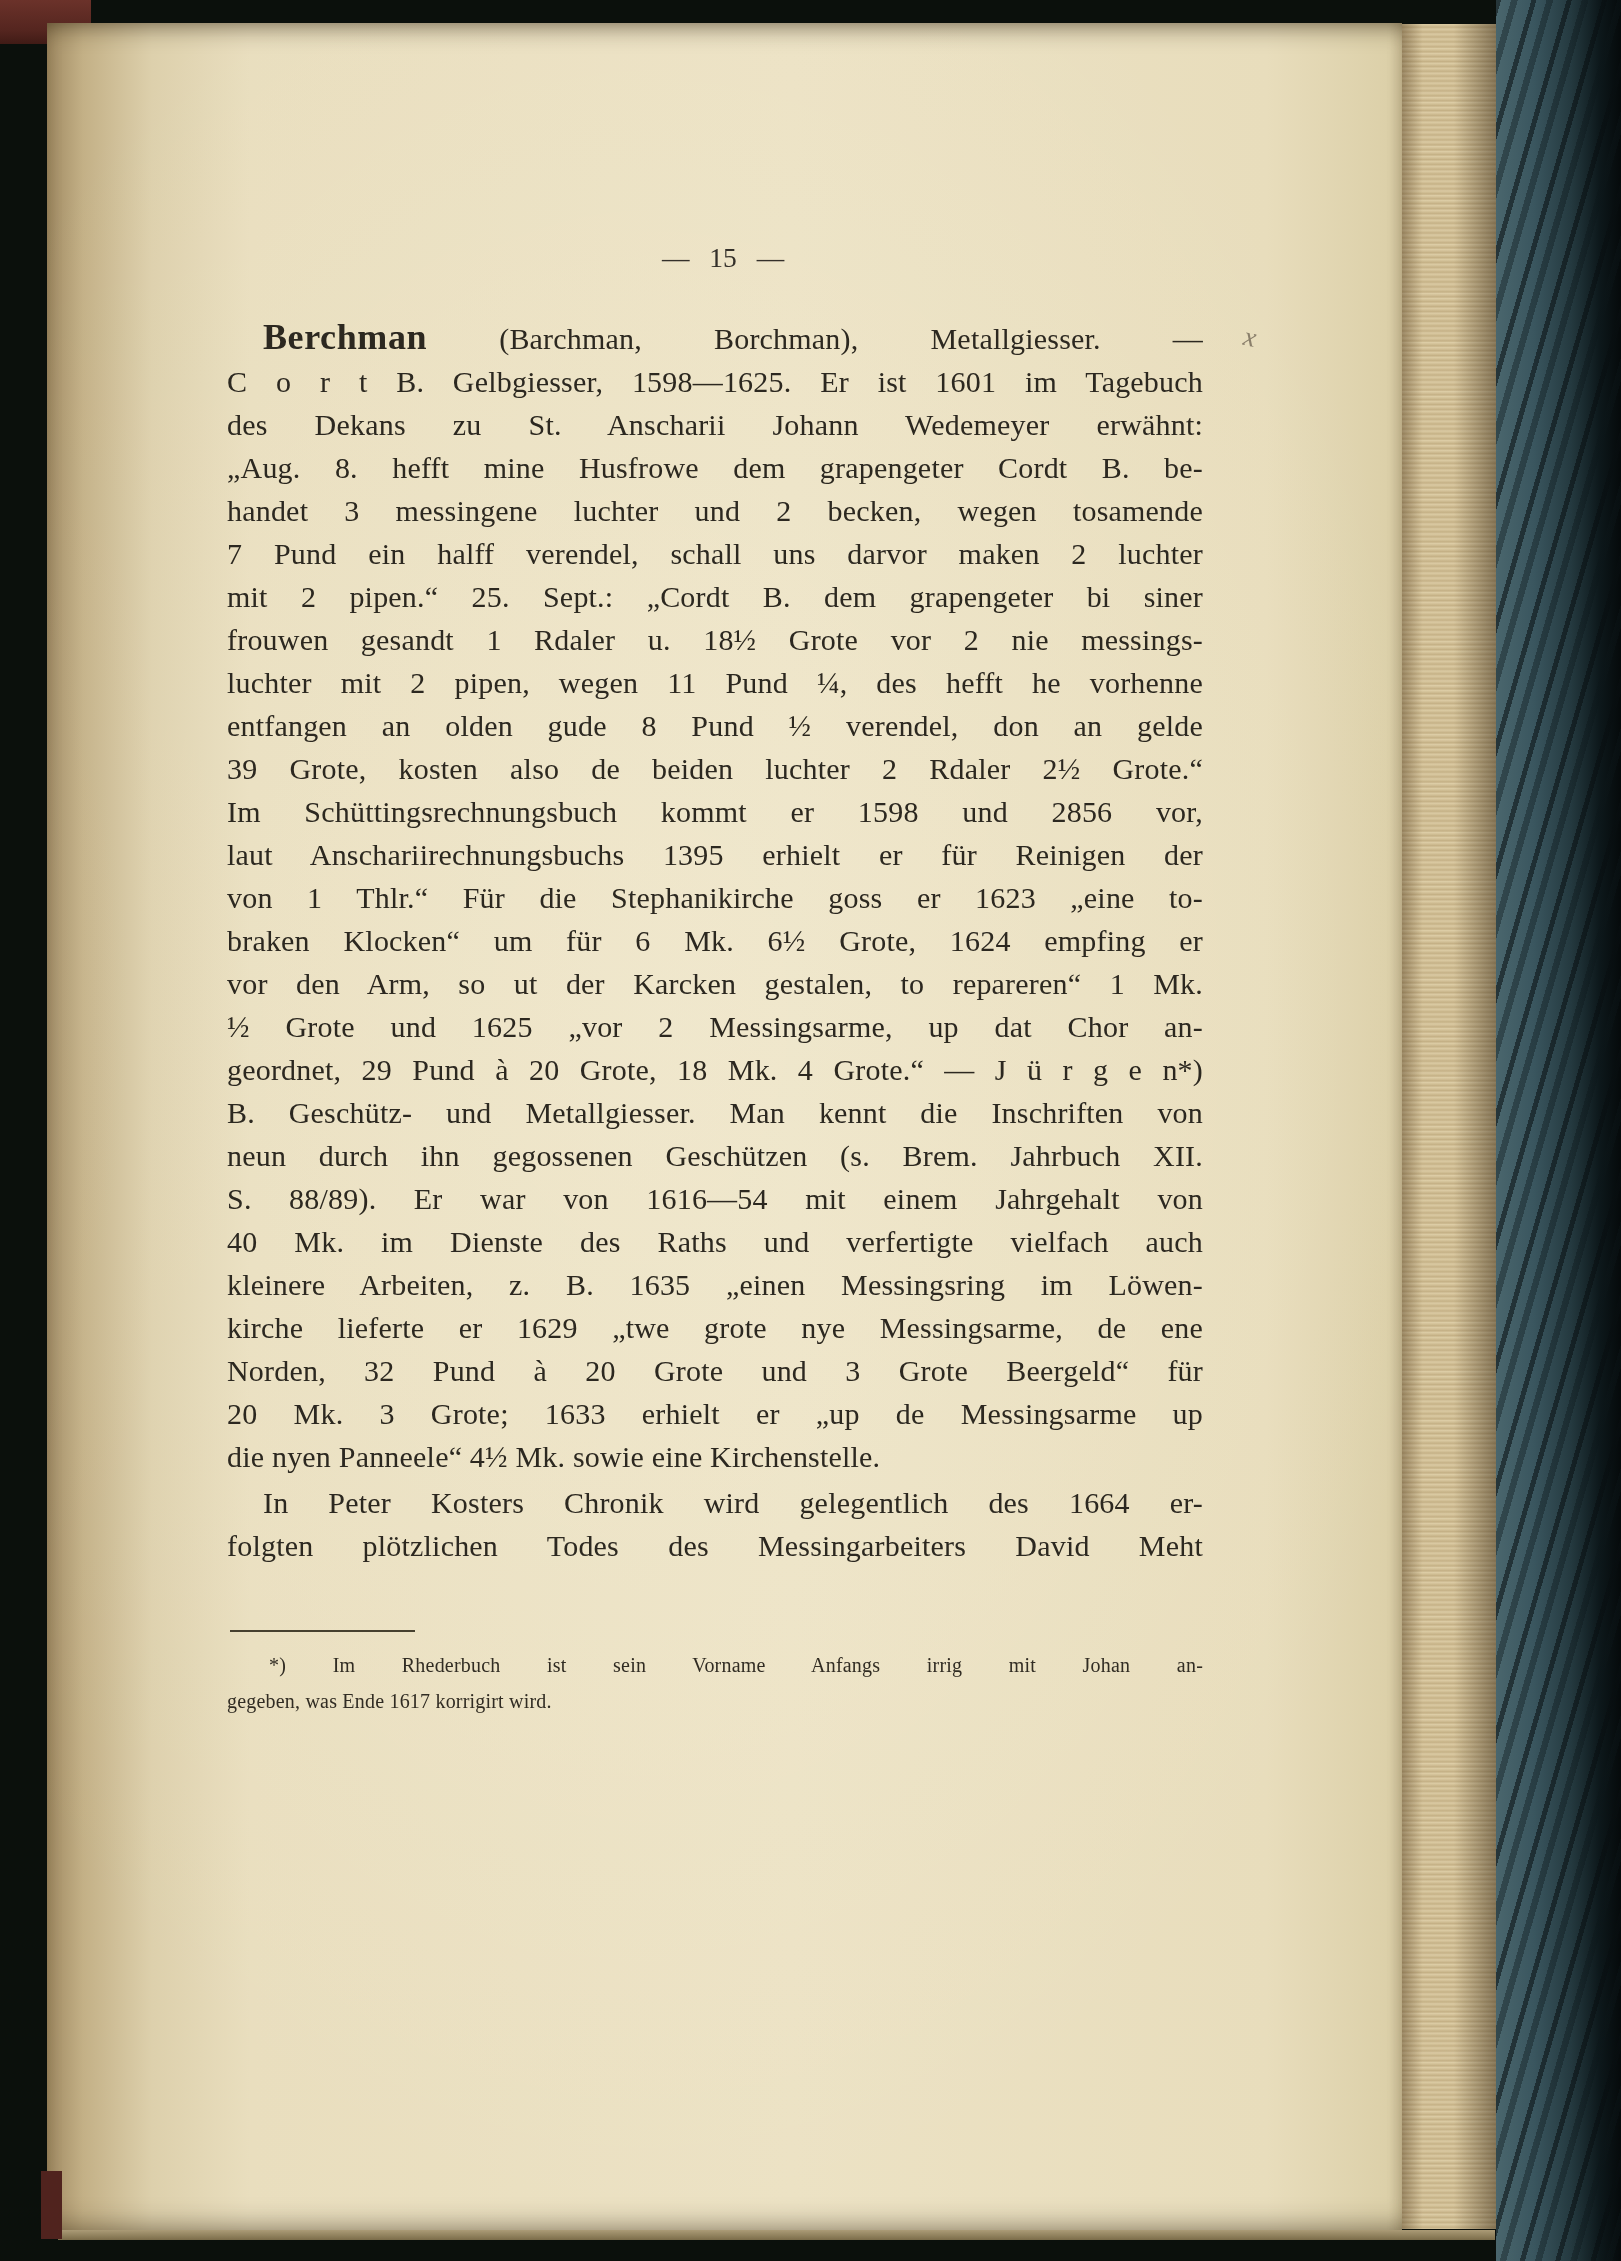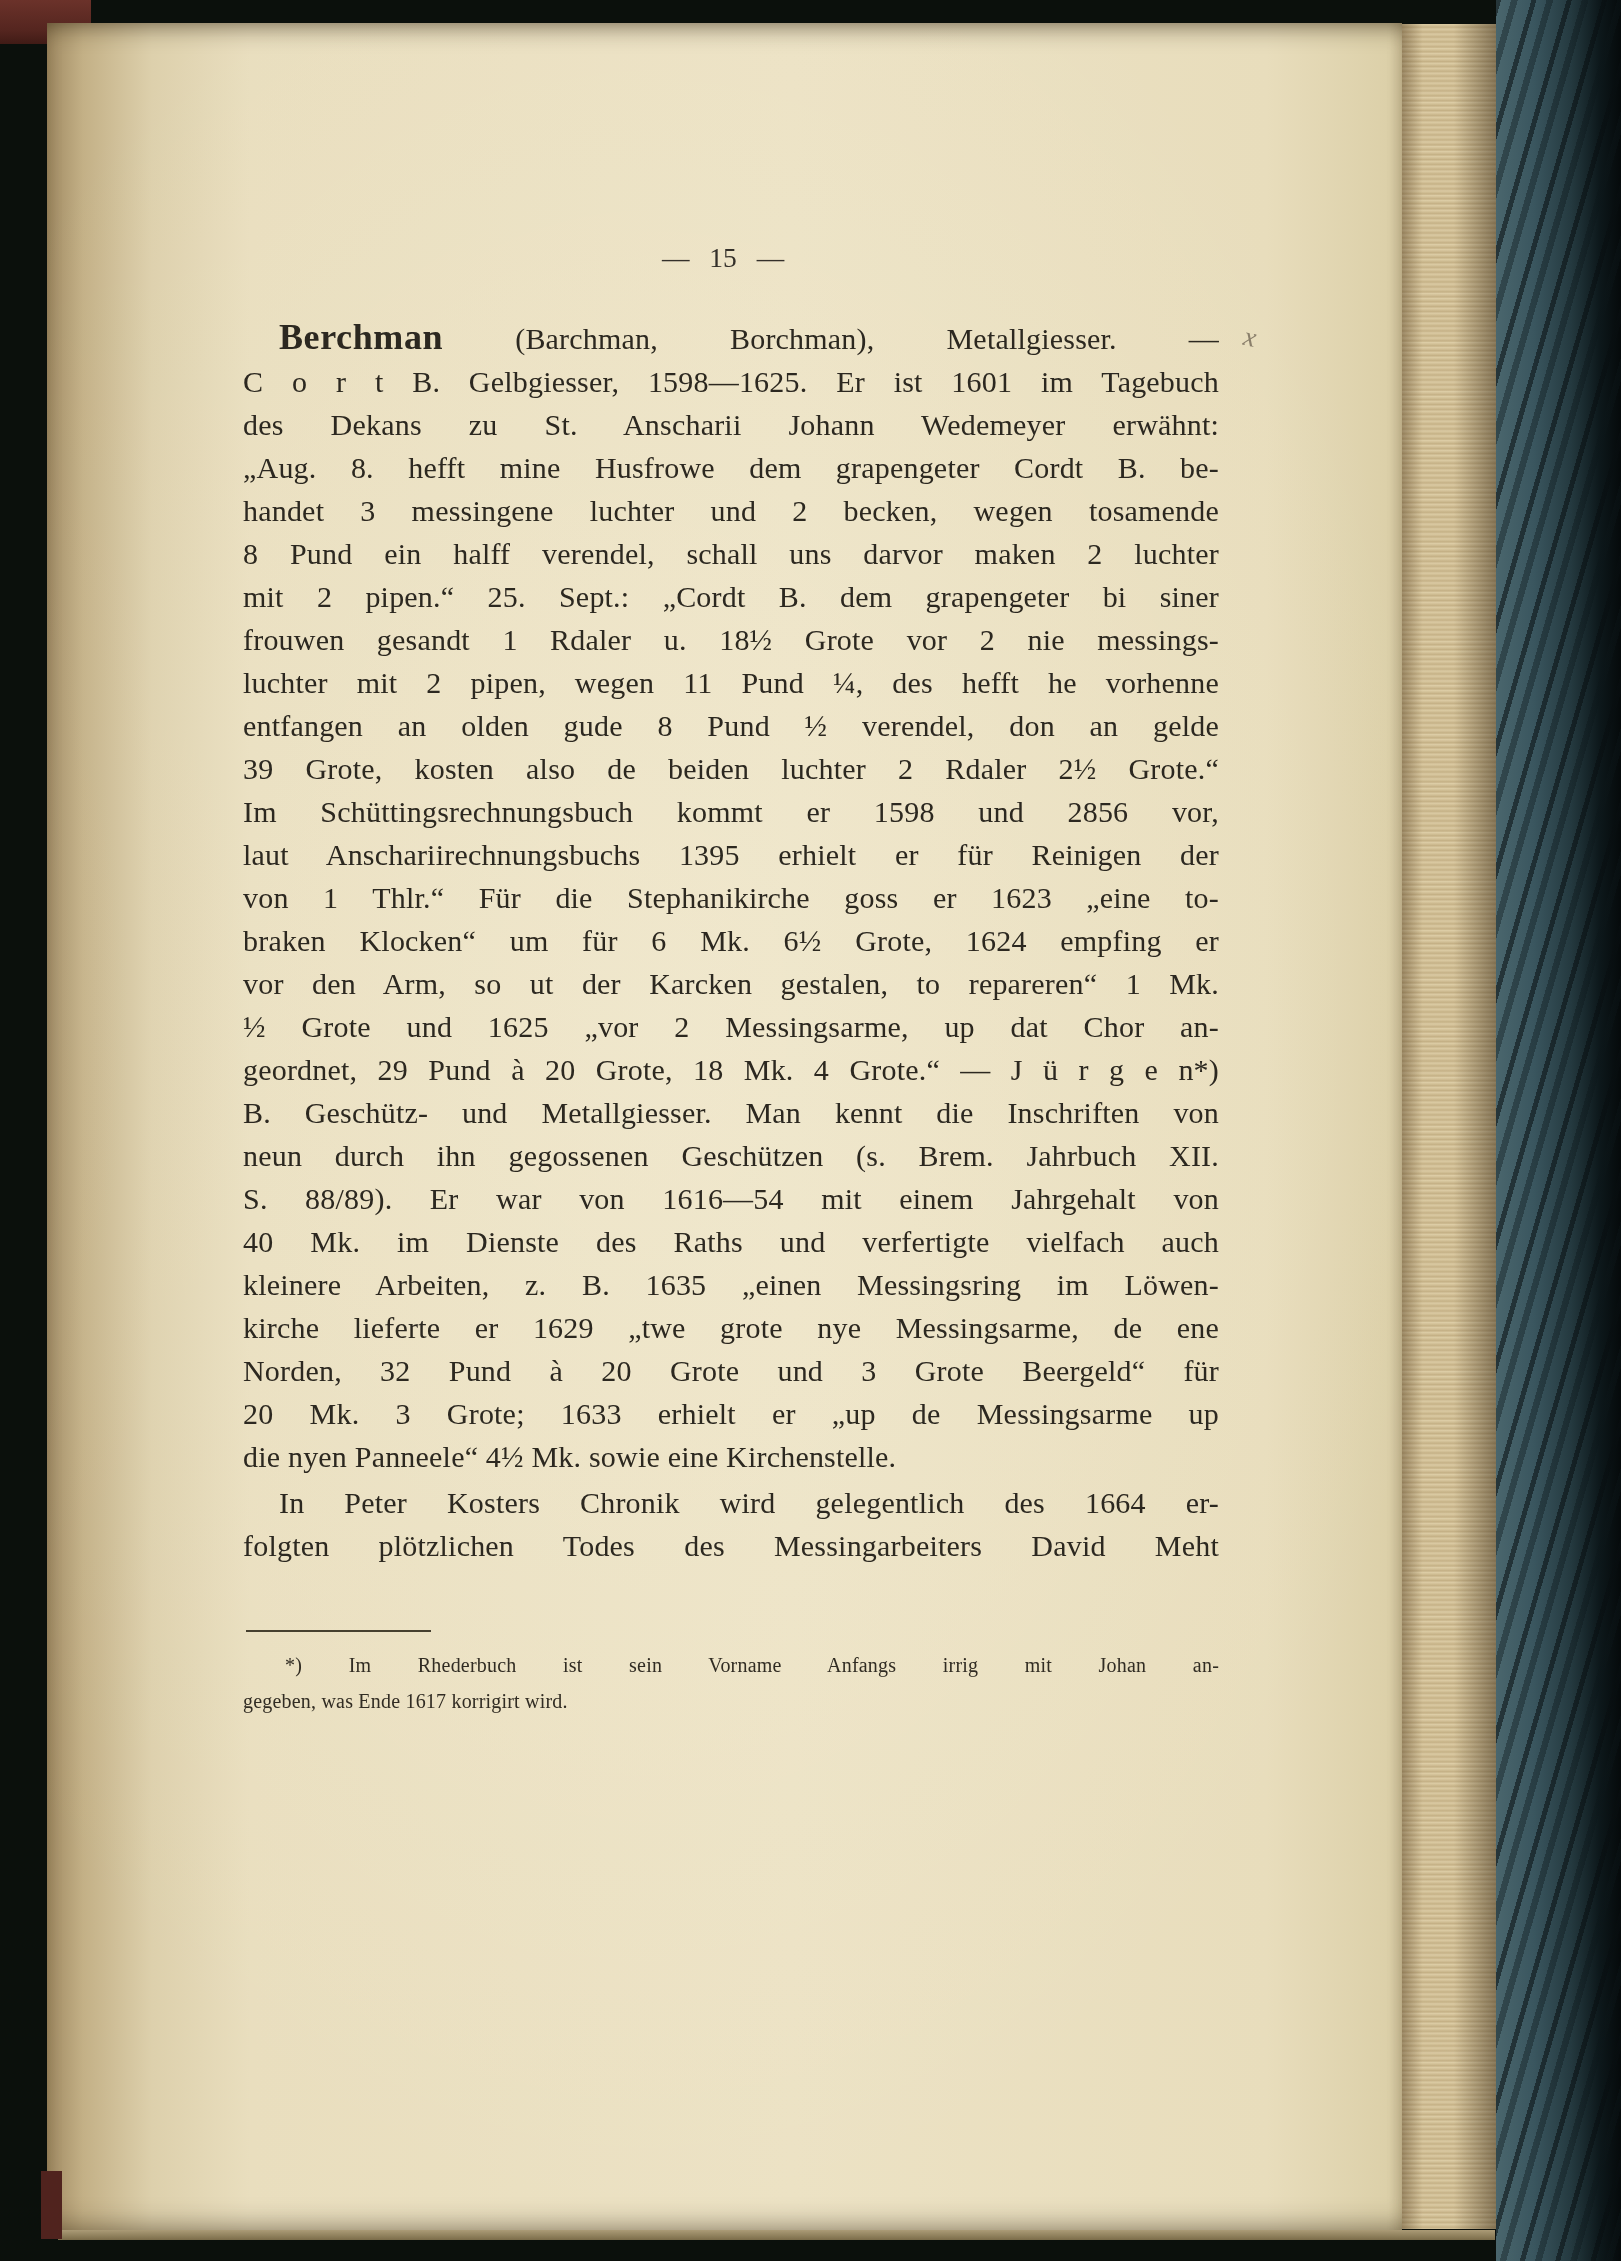--- a/index.html
+++ b/index.html
@@ -43,21 +43,21 @@
   }
 
   .margin-mark {
     position: absolute; left: 1197px; top: 298px;
     font-size: 27.5px; font-style: italic;
     color: #8a7f6b;
     transform: rotate(12deg);
   }
 
   .text-block {
-    position: absolute; left: 196px; top: 293px; width: 976px;
+    position: absolute; left: 180px; top: 293px; width: 976px;
     color: #2c2820;
     font-size: 30px;
     line-height: 43px;
     letter-spacing: 0.2px;
   }
 
   .tline { text-align: justify; text-align-last: justify; }
   .tline.tlast { text-align-last: left; }
   .tline.tindent { text-indent: 36px; }
 
@@ -127,21 +127,21 @@
       <div class="tline tindent">
         <span class="headword">Berchman</span>
         <span>(Barchman, Borchman), Metallgiesser. —</span>
       </div>
 
       <div>
           <div class="tline">C o r t  B. Gelbgiesser, 1598—1625.  Er ist 1601 im Tagebuch</div>
           <div class="tline">des Dekans zu St. Anscharii Johann Wedemeyer erwähnt:</div>
           <div class="tline">„Aug. 8. hefft mine Husfrowe dem grapengeter Cordt B. be-</div>
           <div class="tline">handet 3 messingene luchter und 2 becken, wegen tosamende</div>
-          <div class="tline">8 Pund ein halff verendel, schall uns darvor maken 2 luchter</div>
+          <div class="tline">7 Pund ein halff verendel, schall uns darvor maken 2 luchter</div>
           <div class="tline">mit 2 pipen.“  25. Sept.:  „Cordt B. dem grapengeter bi siner</div>
           <div class="tline">frouwen gesandt 1 Rdaler u. 18½ Grote vor 2 nie messings-</div>
           <div class="tline">luchter mit 2 pipen, wegen 11 Pund ¼, des hefft he vorhenne</div>
           <div class="tline">entfangen an olden gude 8 Pund ½ verendel, don an gelde</div>
           <div class="tline">39 Grote, kosten also de beiden luchter 2 Rdaler 2½ Grote.“</div>
           <div class="tline">Im Schüttingsrechnungsbuch kommt er 1598 und 2856 vor,</div>
           <div class="tline">laut Anschariirechnungsbuchs 1395 erhielt er für Reinigen der</div>
           <div class="tline">von 1 Thlr.“  Für die Stephanikirche goss er 1623 „eine to-</div>
           <div class="tline">braken Klocken“ um für 6 Mk. 6½ Grote, 1624 empfing er</div>
           <div class="tline">vor den Arm, so ut der Karcken gestalen, to repareren“ 1 Mk.</div>

